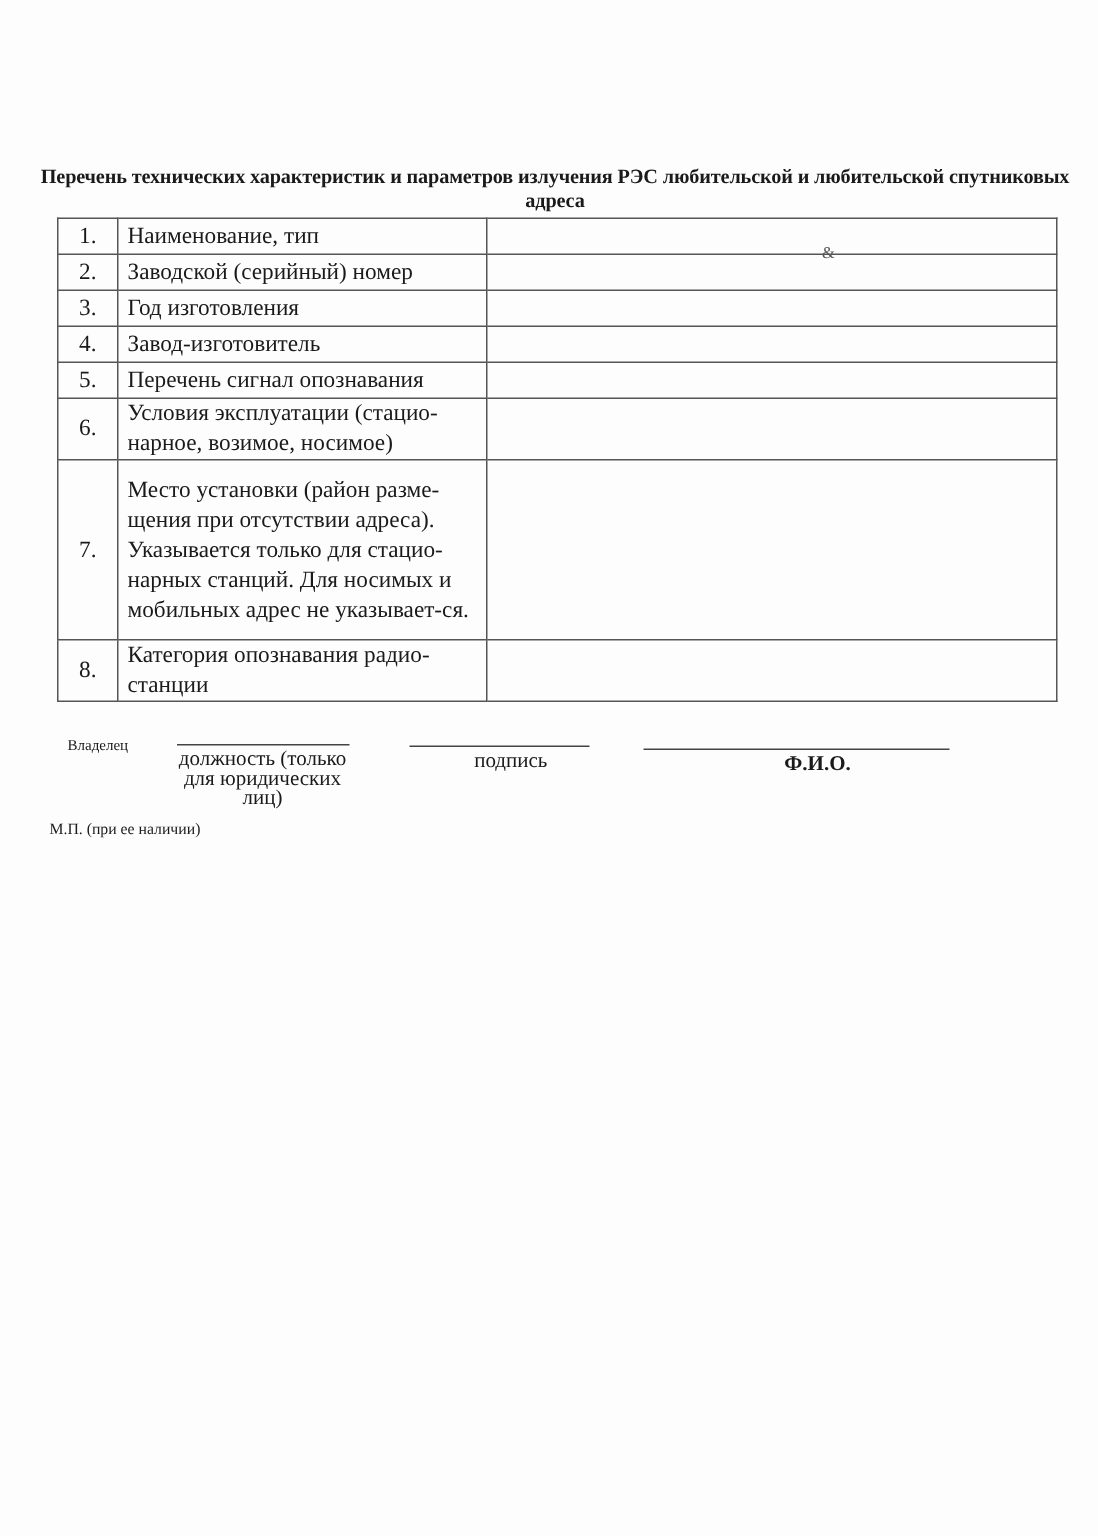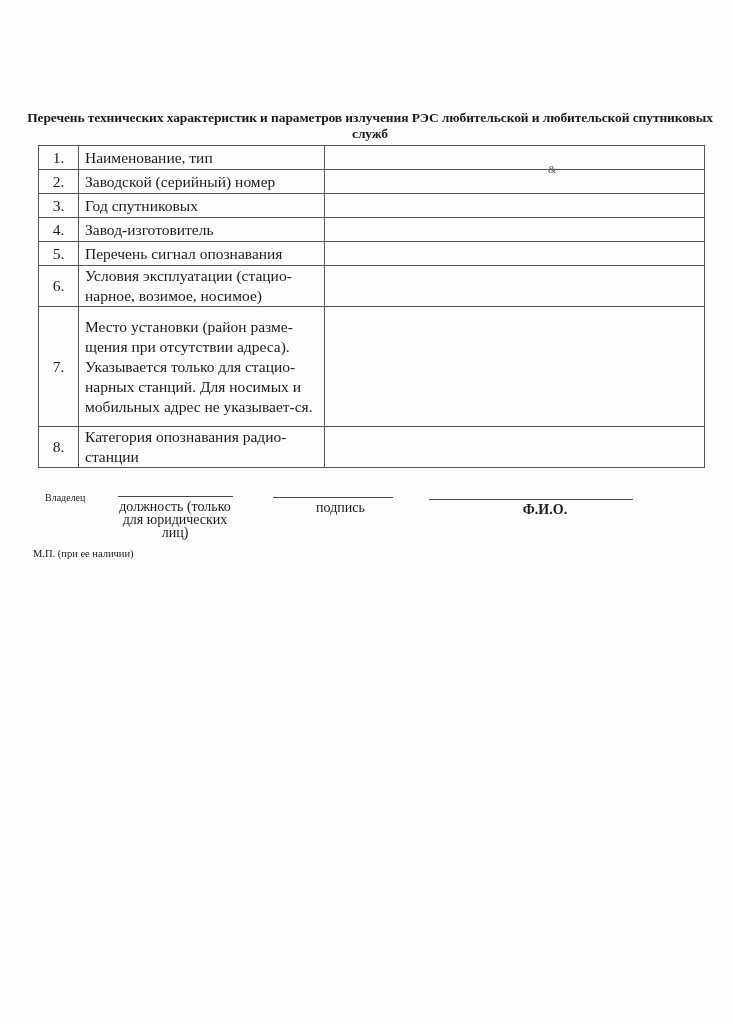--- a/index.html
+++ b/index.html
@@ -26,37 +26,37 @@
   tr.r8 td { height: 40px; }
   .mark { position: absolute; left: 548px; top: 163px; font-size: 11px; color: #555; }
   .owner { position: absolute; left: 45px; top: 492px; font-weight: normal; font-size: 10px; }
   .sigline { position: absolute; border-top: 1px solid #444; height: 0; }
   .caption { position: absolute; font-size: 14px; text-align: center; line-height: 13px; }
   .mp { position: absolute; left: 33px; top: 548px; font-size: 10.5px; }
 </style>
 </head>
 <body>
 
-<div class="title">Перечень технических характеристик и параметров излучения РЭС любительской и любительской спутниковых служб</div>
+<div class="title">Перечень технических характеристик и параметров излучения РЭС любительской и любительской спутниковых адреса</div>
 
 <table class="form">
   <tbody id="tbody">
       <tr class="r1">
         <td class="num">1.</td>
         <td class="label">Наименование, тип</td>
         <td class="value"></td>
       </tr>
       <tr class="r1">
         <td class="num">2.</td>
         <td class="label">Заводской (серийный) номер</td>
         <td class="value"></td>
       </tr>
       <tr class="r1">
         <td class="num">3.</td>
-        <td class="label">Год спутниковых</td>
+        <td class="label">Год изготовления</td>
         <td class="value"></td>
       </tr>
       <tr class="r1">
         <td class="num">4.</td>
         <td class="label">Завод-изготовитель</td>
         <td class="value"></td>
       </tr>
       <tr class="r1">
         <td class="num">5.</td>
         <td class="label">Перечень сигнал опознавания</td>

